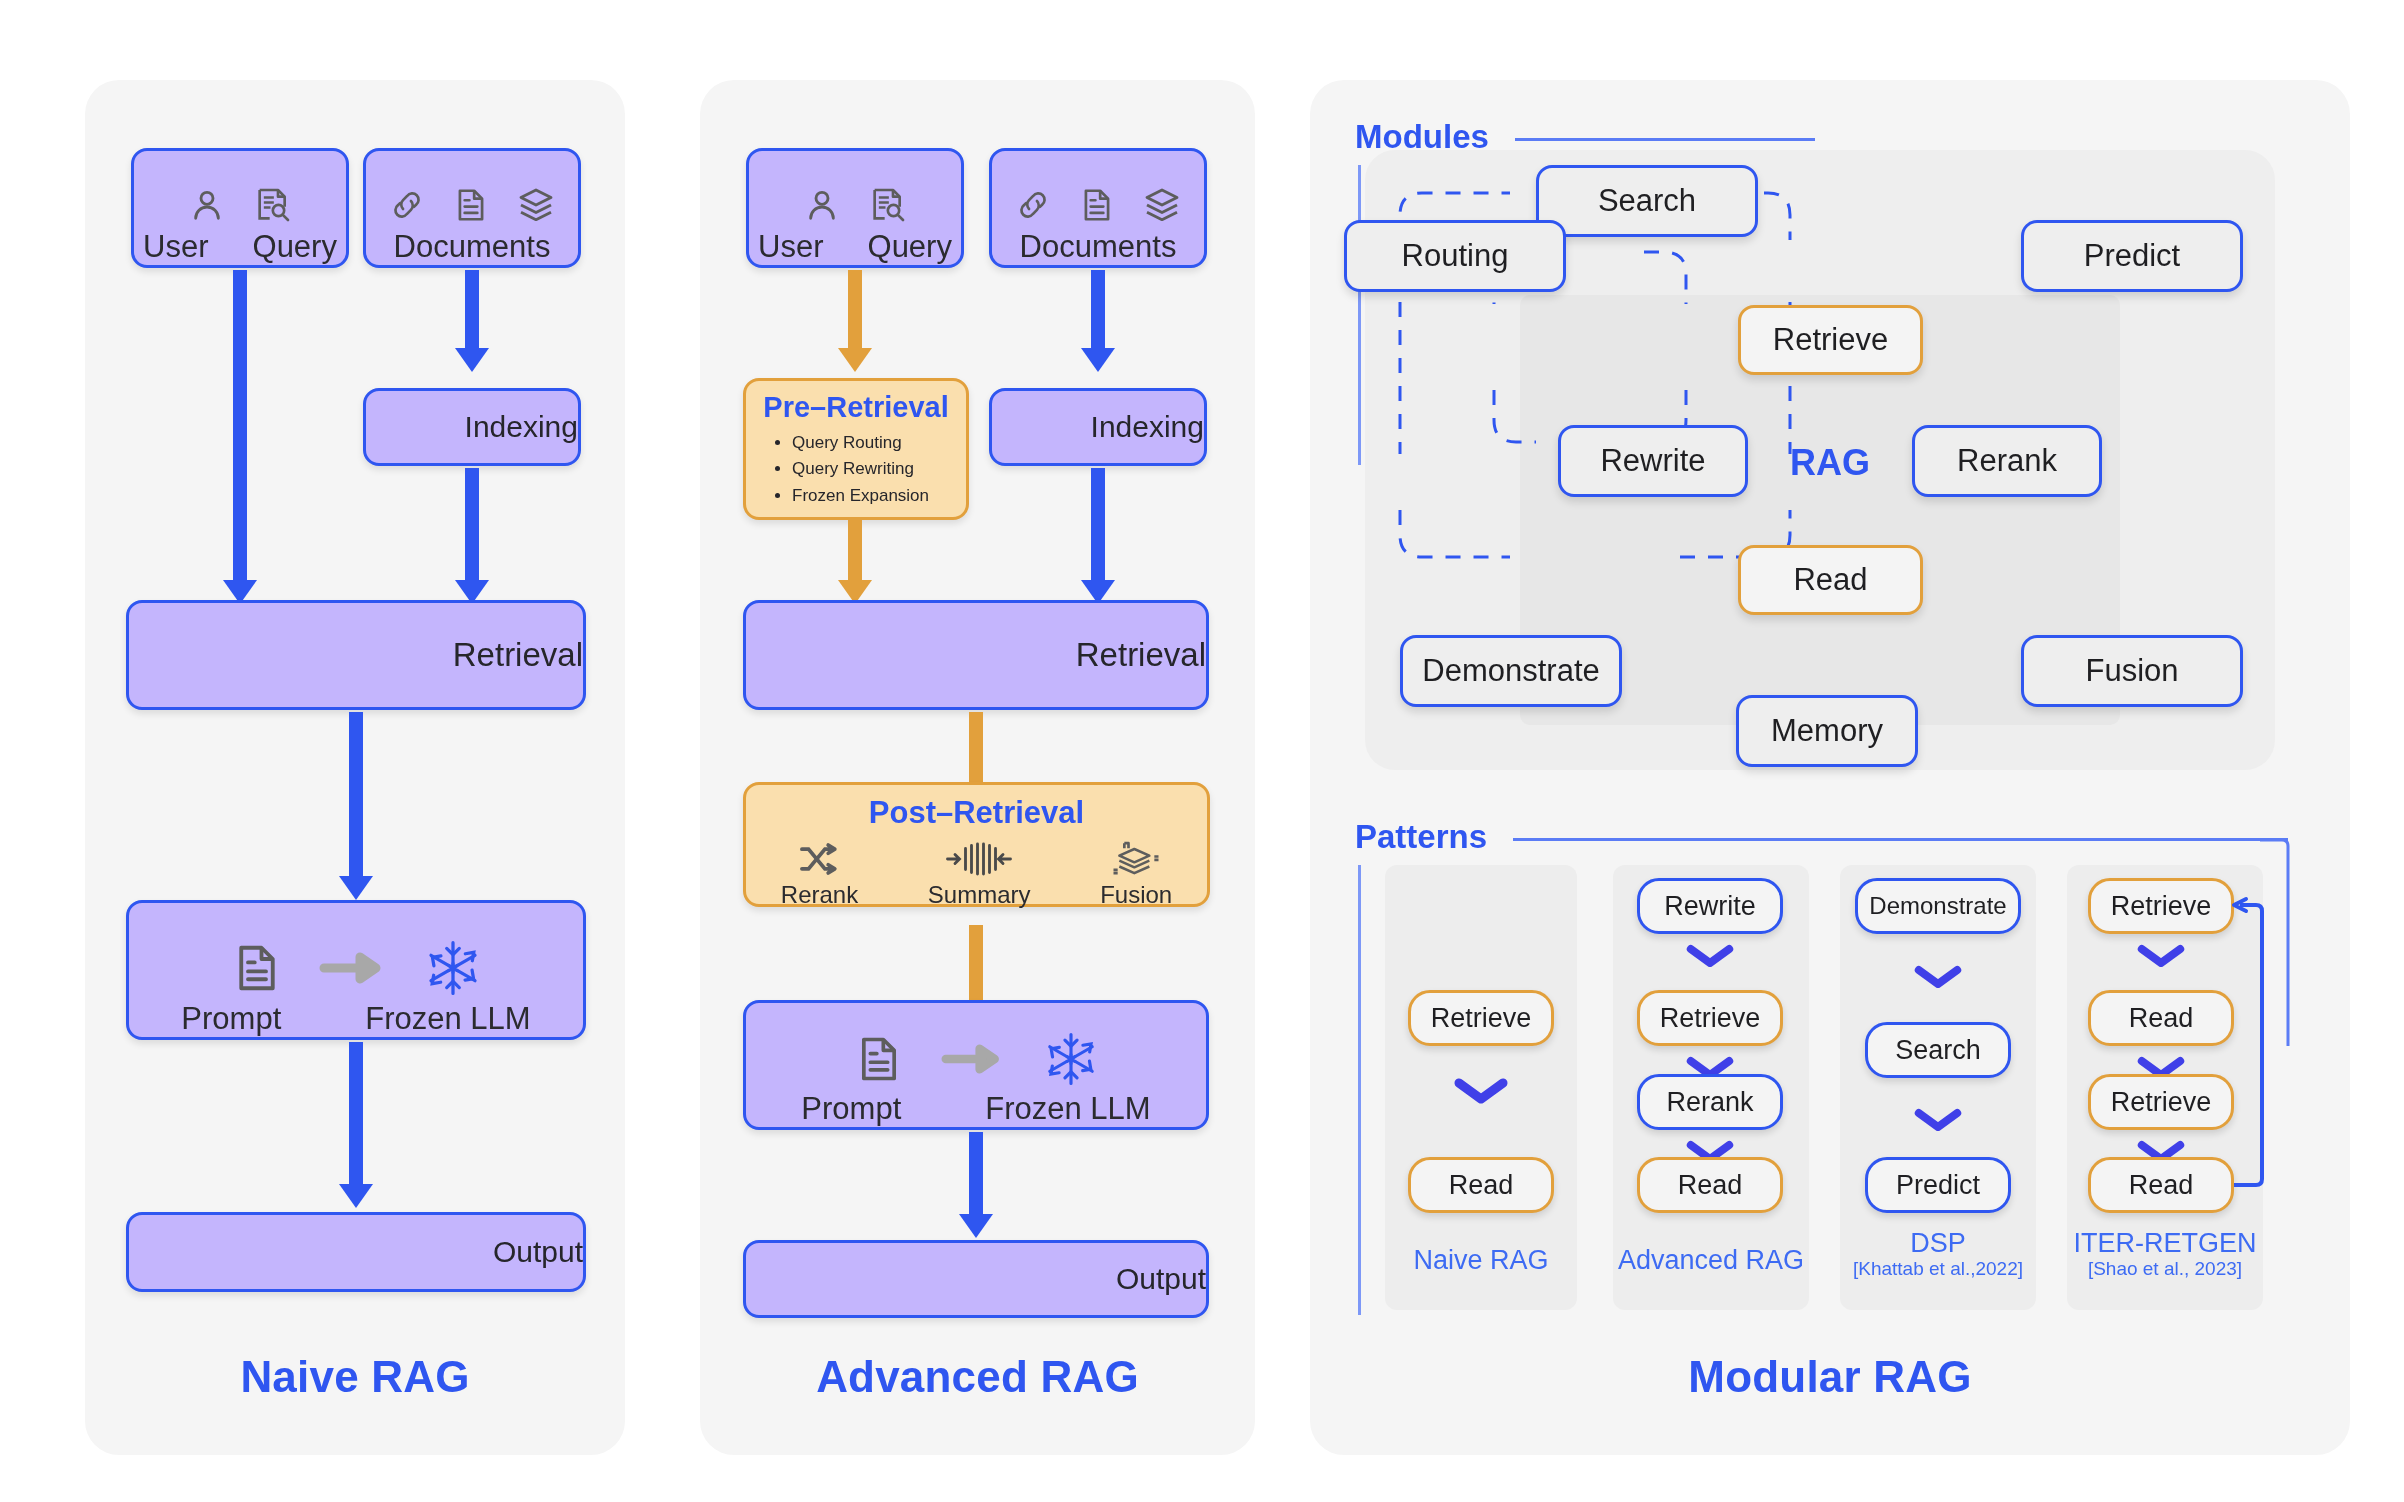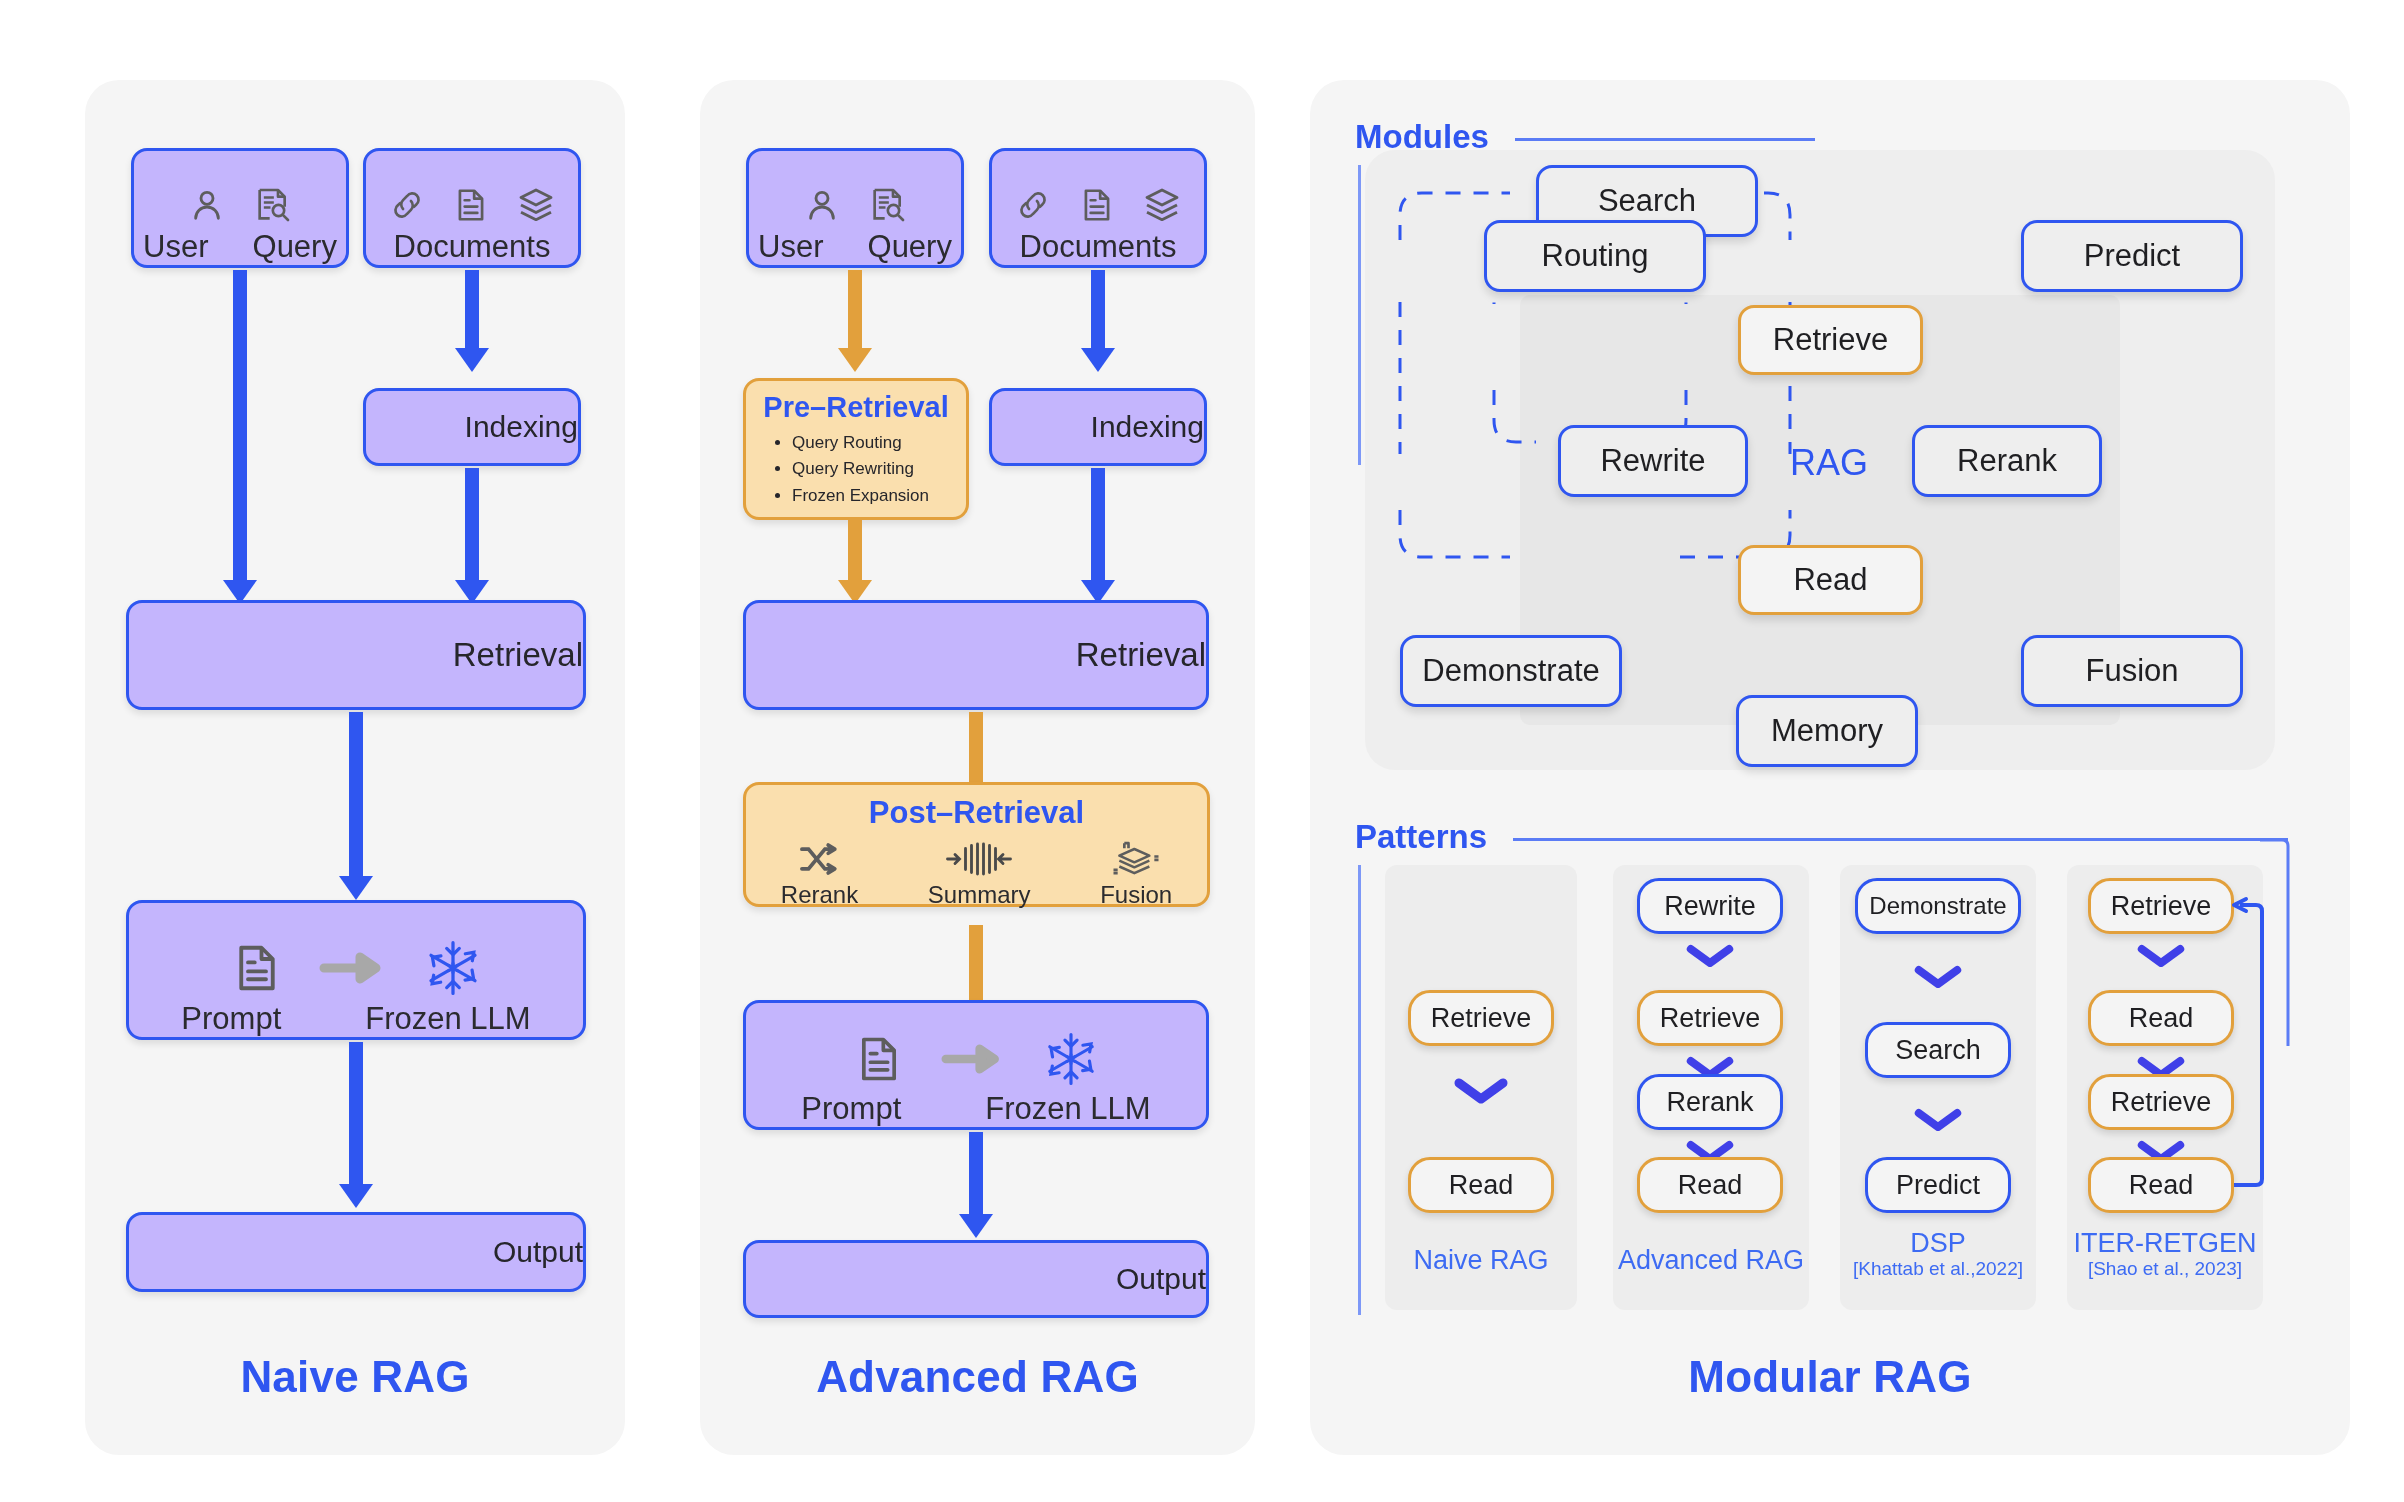--- a/index.html
+++ b/index.html
@@ -43,21 +43,21 @@
     box-shadow:0 4px 7px rgba(0,0,0,.10);box-sizing:border-box;padding:10px 0 0 0;
   }
   .post-icons{display:flex;justify-content:space-around;align-items:flex-end;margin-top:8px;}
   .post-item{display:flex;flex-direction:column;align-items:center;gap:2px;font-size:24px;color:#2b2b2f;}
   
   .sec-label{position:absolute;color:#2f56f0;font-size:33px;font-weight:bold;}
   .sec-rule{position:absolute;height:3px;background:#5b7cf5;}
   .sec-bracket{position:absolute;width:3px;background:#7d98f7;}
   .mod-area{position:absolute;background:#eeeeee;border-radius:30px;}
   .rag-core{position:absolute;background:#e7e7e7;border-radius:10px;}
-  .rag-lbl{position:absolute;color:#2f56f0;font-weight:normal;font-size:36px;}
+  .rag-lbl{position:absolute;color:#2f56f0;font-weight:bold;font-size:36px;}
   .mnode{
     position:absolute;background:#eeeeee;border:3px solid #2f56f0;border-radius:16px;
     display:flex;align-items:center;justify-content:center;
     box-shadow:0 5px 8px rgba(0,0,0,.13);color:#1f1f22;font-size:31px;box-sizing:border-box;
   }
   .mnode.orange{border-color:#e2a03c;background:#f4f4f4;}
   .pat-col{position:absolute;background:#ededed;border-radius:12px;}
   .pnode{
     position:absolute;background:#f4f4f4;border:3px solid #2f56f0;border-radius:22px;
     display:flex;align-items:center;justify-content:center;
@@ -344,21 +344,21 @@
     <path d="M 226 152 h -20 q -22 0 -22 22 v 30"></path>
     <path d="M 334 152 h 20 q 22 0 22 22 v 30"></path>
     <path d="M 184 290 v 30 q 0 22 22 22 h 20"></path>
     <path d="M 376 290 v 30 q 0 22 -22 22 h -20"></path>
   </g>
 </svg>
 
 <div class="mnode" style="left:1536px;top:165px;width:222px;height:72px;">
   <span>Search</span>
 </div>
-<div class="mnode" style="left:1484px;top:220px;width:222px;height:72px;">
+<div class="mnode" style="left:1344px;top:220px;width:222px;height:72px;">
   <span>Routing</span>
 </div>
 <div class="mnode" style="left:2021px;top:220px;width:222px;height:72px;">
   <span>Predict</span>
 </div>
 <div class="mnode orange" style="left:1738px;top:305px;width:185px;height:70px;">
   <span>Retrieve</span>
 </div>
 <div class="mnode" style="left:1558px;top:425px;width:190px;height:72px;">
   <span>Rewrite</span>

